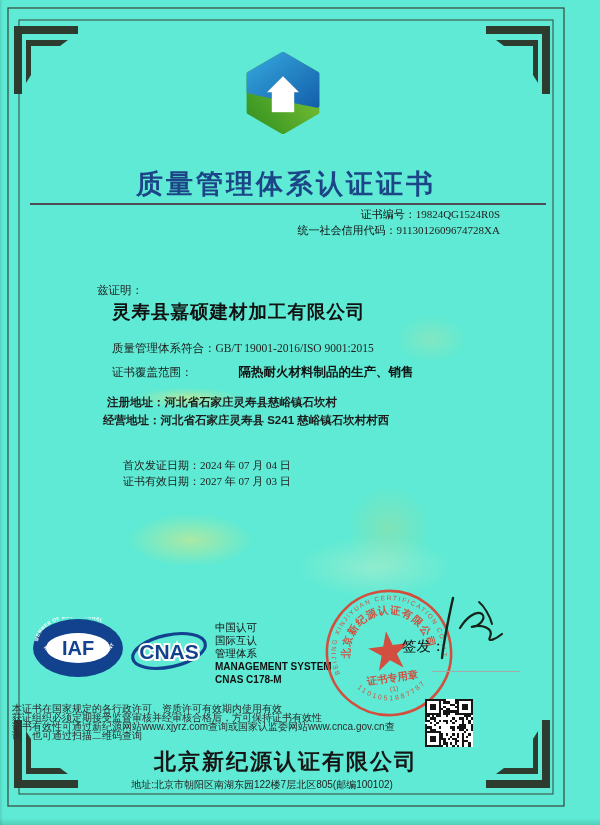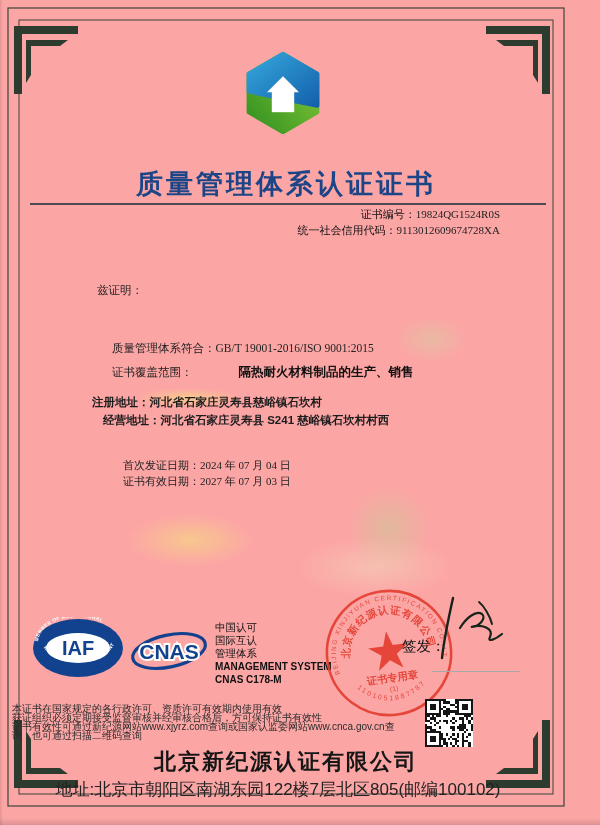--- a/index.html
+++ b/index.html
@@ -1,16 +1,16 @@
 <!DOCTYPE html>
 <html><head>
 <meta charset="utf-8">
 <style>
   html,body{margin:0;padding:0;background:#ffffff;}
-  .page{position:relative;width:600px;height:825px;background:#fca5a5;overflow:hidden;
+  .page{position:relative;width:600px;height:825px;background:#5eead4;overflow:hidden;
         font-family:"Liberation Sans", sans-serif;color:#1c1c1c;}
   .abs{position:absolute;}
   .wm{position:absolute;pointer-events:none;z-index:1;}
   .content{position:absolute;inset:0;z-index:2;}
   .border-svg{position:absolute;left:0;top:0;z-index:0;}
   .title{left:8px;top:166px;width:556px;text-align:center;font-size:27px;font-weight:bold;
          letter-spacing:3px;color:#1c4587;}
   .rule{left:30px;top:203px;width:516px;height:2px;background:#4c4c52;}
   .certnos{left:0;top:206px;width:500px;text-align:right;font-size:11px;line-height:16px;}
   .certnos .lbl{font-weight:normal;color:#111;}
@@ -26,21 +26,21 @@
   .acc-text .en{font-weight:bold;font-size:10px;}
   .sign-label{left:402px;top:637px;font-size:14.5px;color:#111;}
   .sign-line{left:432px;top:671px;width:88px;height:1px;background:#a8a8a8;}
   .fineprint{left:12px;top:704px;width:396px;font-size:10px;line-height:9px;color:#2b2b2b;}
   .qr{left:425px;top:699px;width:48px;height:48px;display:grid;
       grid-template-columns:repeat(21,1fr);grid-template-rows:repeat(21,1fr);background:#fff;}
   .qr i{display:block;}
   .qr i.on{background:#151515;}
   .footer-name{left:8px;top:747px;width:556px;text-align:center;font-size:22px;letter-spacing:2px;
                font-weight:600;color:#161616;}
-  .footer-addr{left:24px;top:778px;width:508px;text-align:center;font-size:17px;color:#222;}
+  .footer-addr{left:8px;top:778px;width:508px;text-align:center;font-size:10px;color:#222;}
   .edge-b{left:0;top:818px;width:600px;height:7px;background:linear-gradient(rgba(0,0,0,0),rgba(0,0,0,.12));}
   .edge-l{left:0;top:0;width:3px;height:825px;background:linear-gradient(90deg,rgba(0,0,0,.10),rgba(0,0,0,0));}
 </style>
 </head>
 <body>
 
 <div class="page">
 
   <svg class="border-svg" width="600" height="825" viewBox="0 0 600 825">
     <g fill="none" stroke="#39453a">
@@ -100,30 +100,31 @@
     <div class="abs certnos">
       <div>
         <span class="lbl">证书编号：</span><span class="val-serif">19824QG1524R0S</span>
       </div>
       <div>
         <span class="lbl">统一社会信用代码：</span><span class="val-serif">9113012609674728XA</span>
       </div>
     </div>
 
     <div class="abs intro">兹证明：</div>
+    <div class="abs company">灵寿县嘉硕建材加工有限公司</div>
 
     <div class="abs bodyline" style="left:112px;top:341px;">
       <span>质量管理体系符合：</span><span class="val-serif">GB/T 19001-2016/ISO 9001:2015</span>
     </div>
 
     <div class="abs bodyline" style="left:112px;top:364px;">
       <span>证书覆盖范围：</span><span class="scope-val">隔热耐火材料制品的生产、销售</span>
     </div>
 
-    <div class="abs bodyline semib" style="left:92px;top:395px;">
+    <div class="abs bodyline semib" style="left:107px;top:395px;">
       <span>注册地址：</span><span>河北省石家庄灵寿县慈峪镇石坎村</span>
     </div>
     <div class="abs bodyline semib" style="left:103px;top:413px;">
       <span>经营地址：</span><span>河北省石家庄灵寿县 S241 慈峪镇石坎村村西</span>
     </div>
 
     <div class="abs dates">
       <div>
         <span class="lbl">首次发证日期：</span><span class="val-serif">2024 年 07 月 04 日</span>
       </div>

